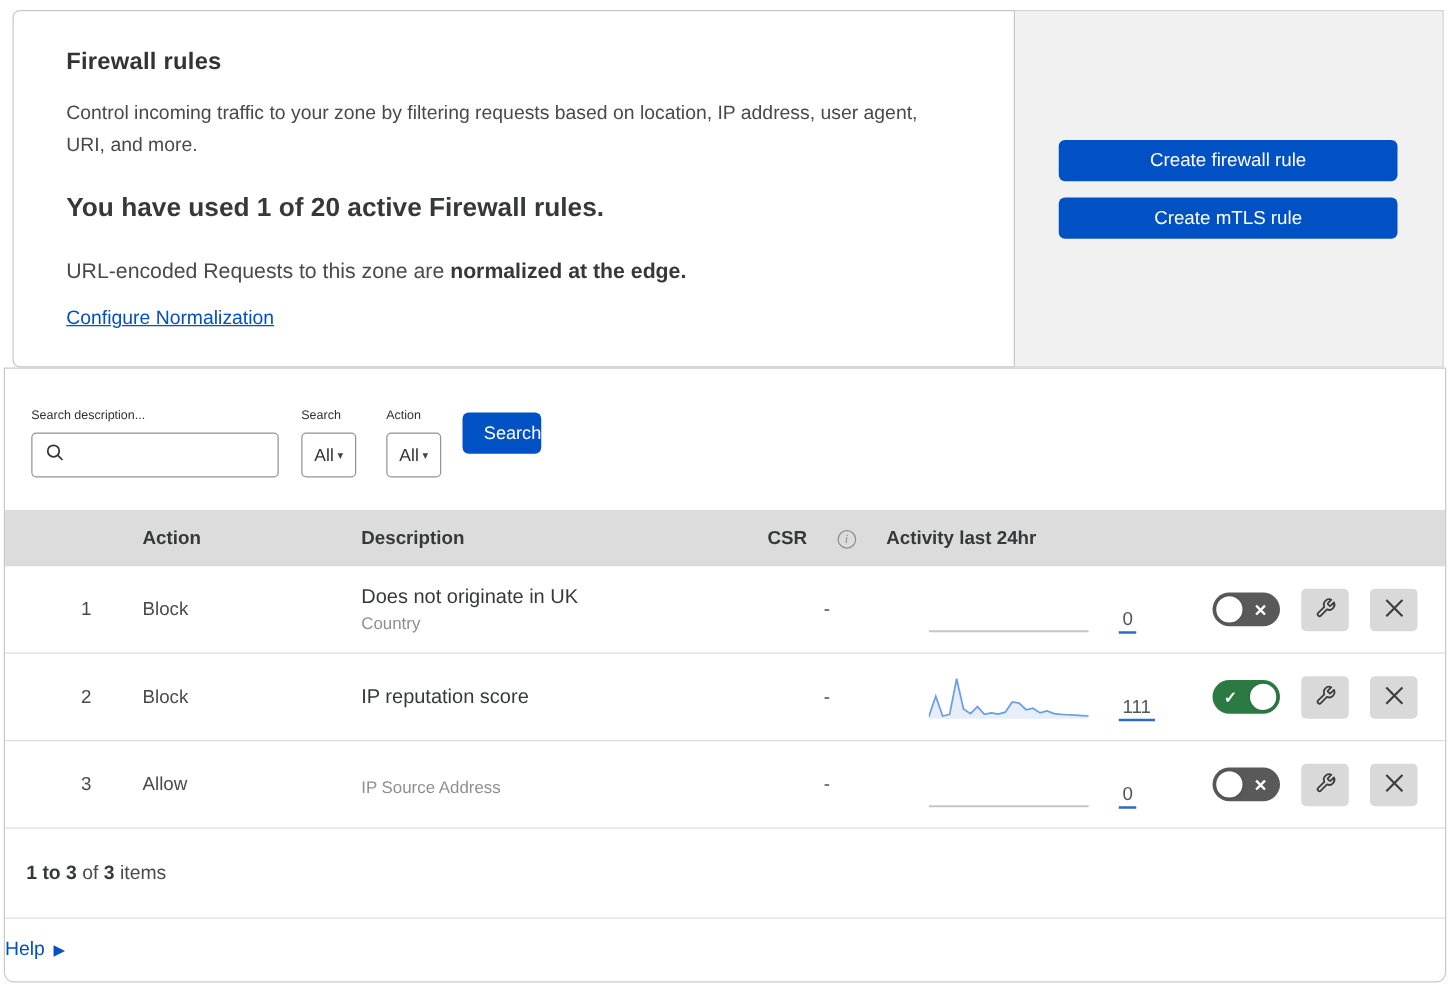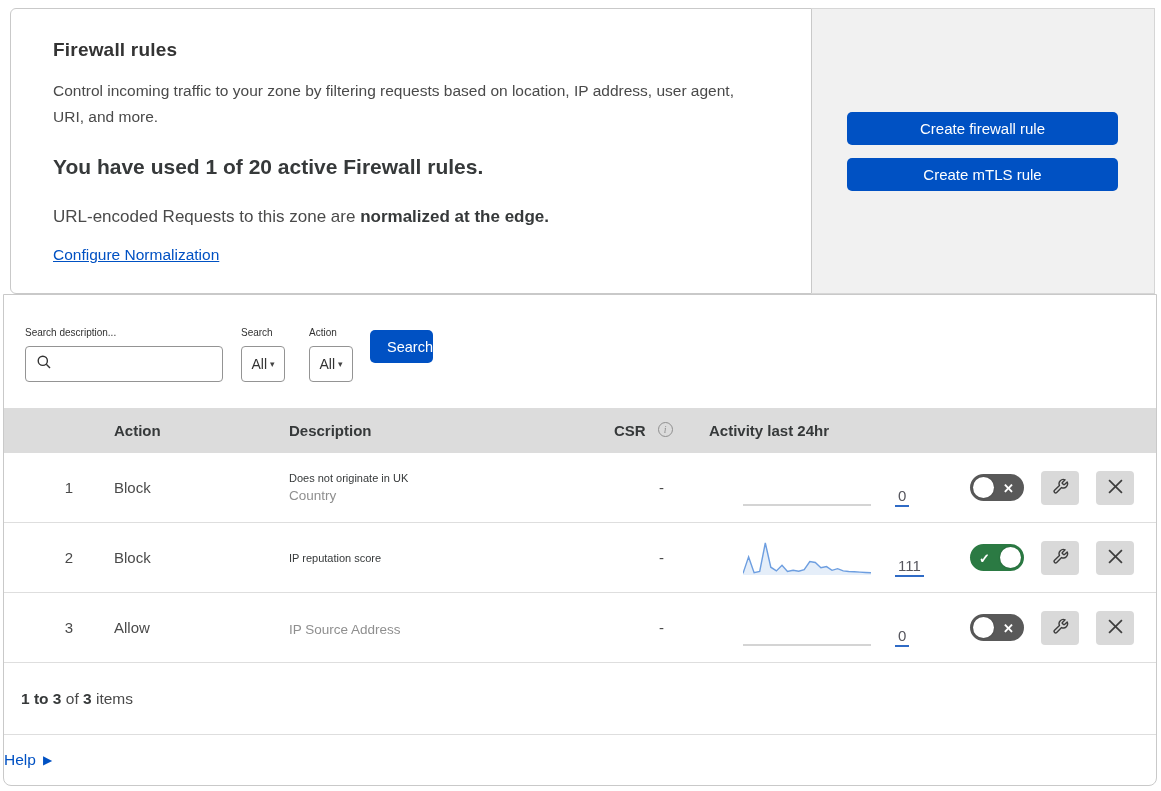--- a/index.html
+++ b/index.html
@@ -45,28 +45,28 @@
   .btn-search { width:63px; height:33px; margin-left:17px; margin-bottom:19px; font-size:14.5px;text-align:right; }
   .toolbar .spacer { flex:1; }
   .btn-ordering { height:37px; padding:0 18px; background:#d9d9d9; border:none; border-radius:4px;
     font-family:"Liberation Sans", sans-serif; font-size:14.5px; color:#313131; cursor:pointer;
     display:flex; align-items:center; gap:9px; }
 
   
   .thead, .trow { display:grid; grid-template-columns:110px 175px 325px 95px 215px 1fr;
     align-items:center; }
   .thead { height:45px; background:#dcdcdc; font-size:15px; font-weight:bold; color:#36393a; }
-  .csr-h { display:flex; align-items:flex-start; gap:12px; }
+  .csr-h { display:flex; align-items:flex-end; gap:24px; }
   .info-circle { width:15px; height:15px; border:1px solid #8f8f8f; border-radius:50%;
     color:#8f8f8f; font-size:10px; font-weight:normal; font-style:italic;
     display:inline-flex; align-items:center; justify-content:center; font-family:"Liberation Serif", serif; }
   .trow { height:70px; border-bottom:1px solid #dedede; }
   .c-pri { text-align:center; padding-left:20px; font-size:15px; color:#4a4a4a; }
   .c-act { font-size:15px; color:#4a4a4a; }
-  .c-desc .t { font-size:11px; color:#36393a; }
+  .c-desc .t { font-size:16px; color:#36393a; }
   .c-desc .s { font-size:13.5px; color:#8f8f8f; margin-top:4px; }
   .c-csr { text-align:center; font-size:15px; color:#4a4a4a; }
   .c-activity { display:flex; align-items:flex-end; gap:24px; padding-left:34px; }
   .spark svg { display:block; }
   .count { font-size:15px; color:#56565e; text-decoration:none; border-bottom:2px solid #2f6bc6;
     padding:0 3px 1px; margin-bottom:1px; cursor:pointer; }
   .c-ctrl { display:flex; align-items:center; justify-content:flex-end; gap:17px; padding-right:22px; }
 
   .toggle { position:relative; width:54px; height:27px; border-radius:14px; border:none;
     cursor:pointer; padding:0; }

